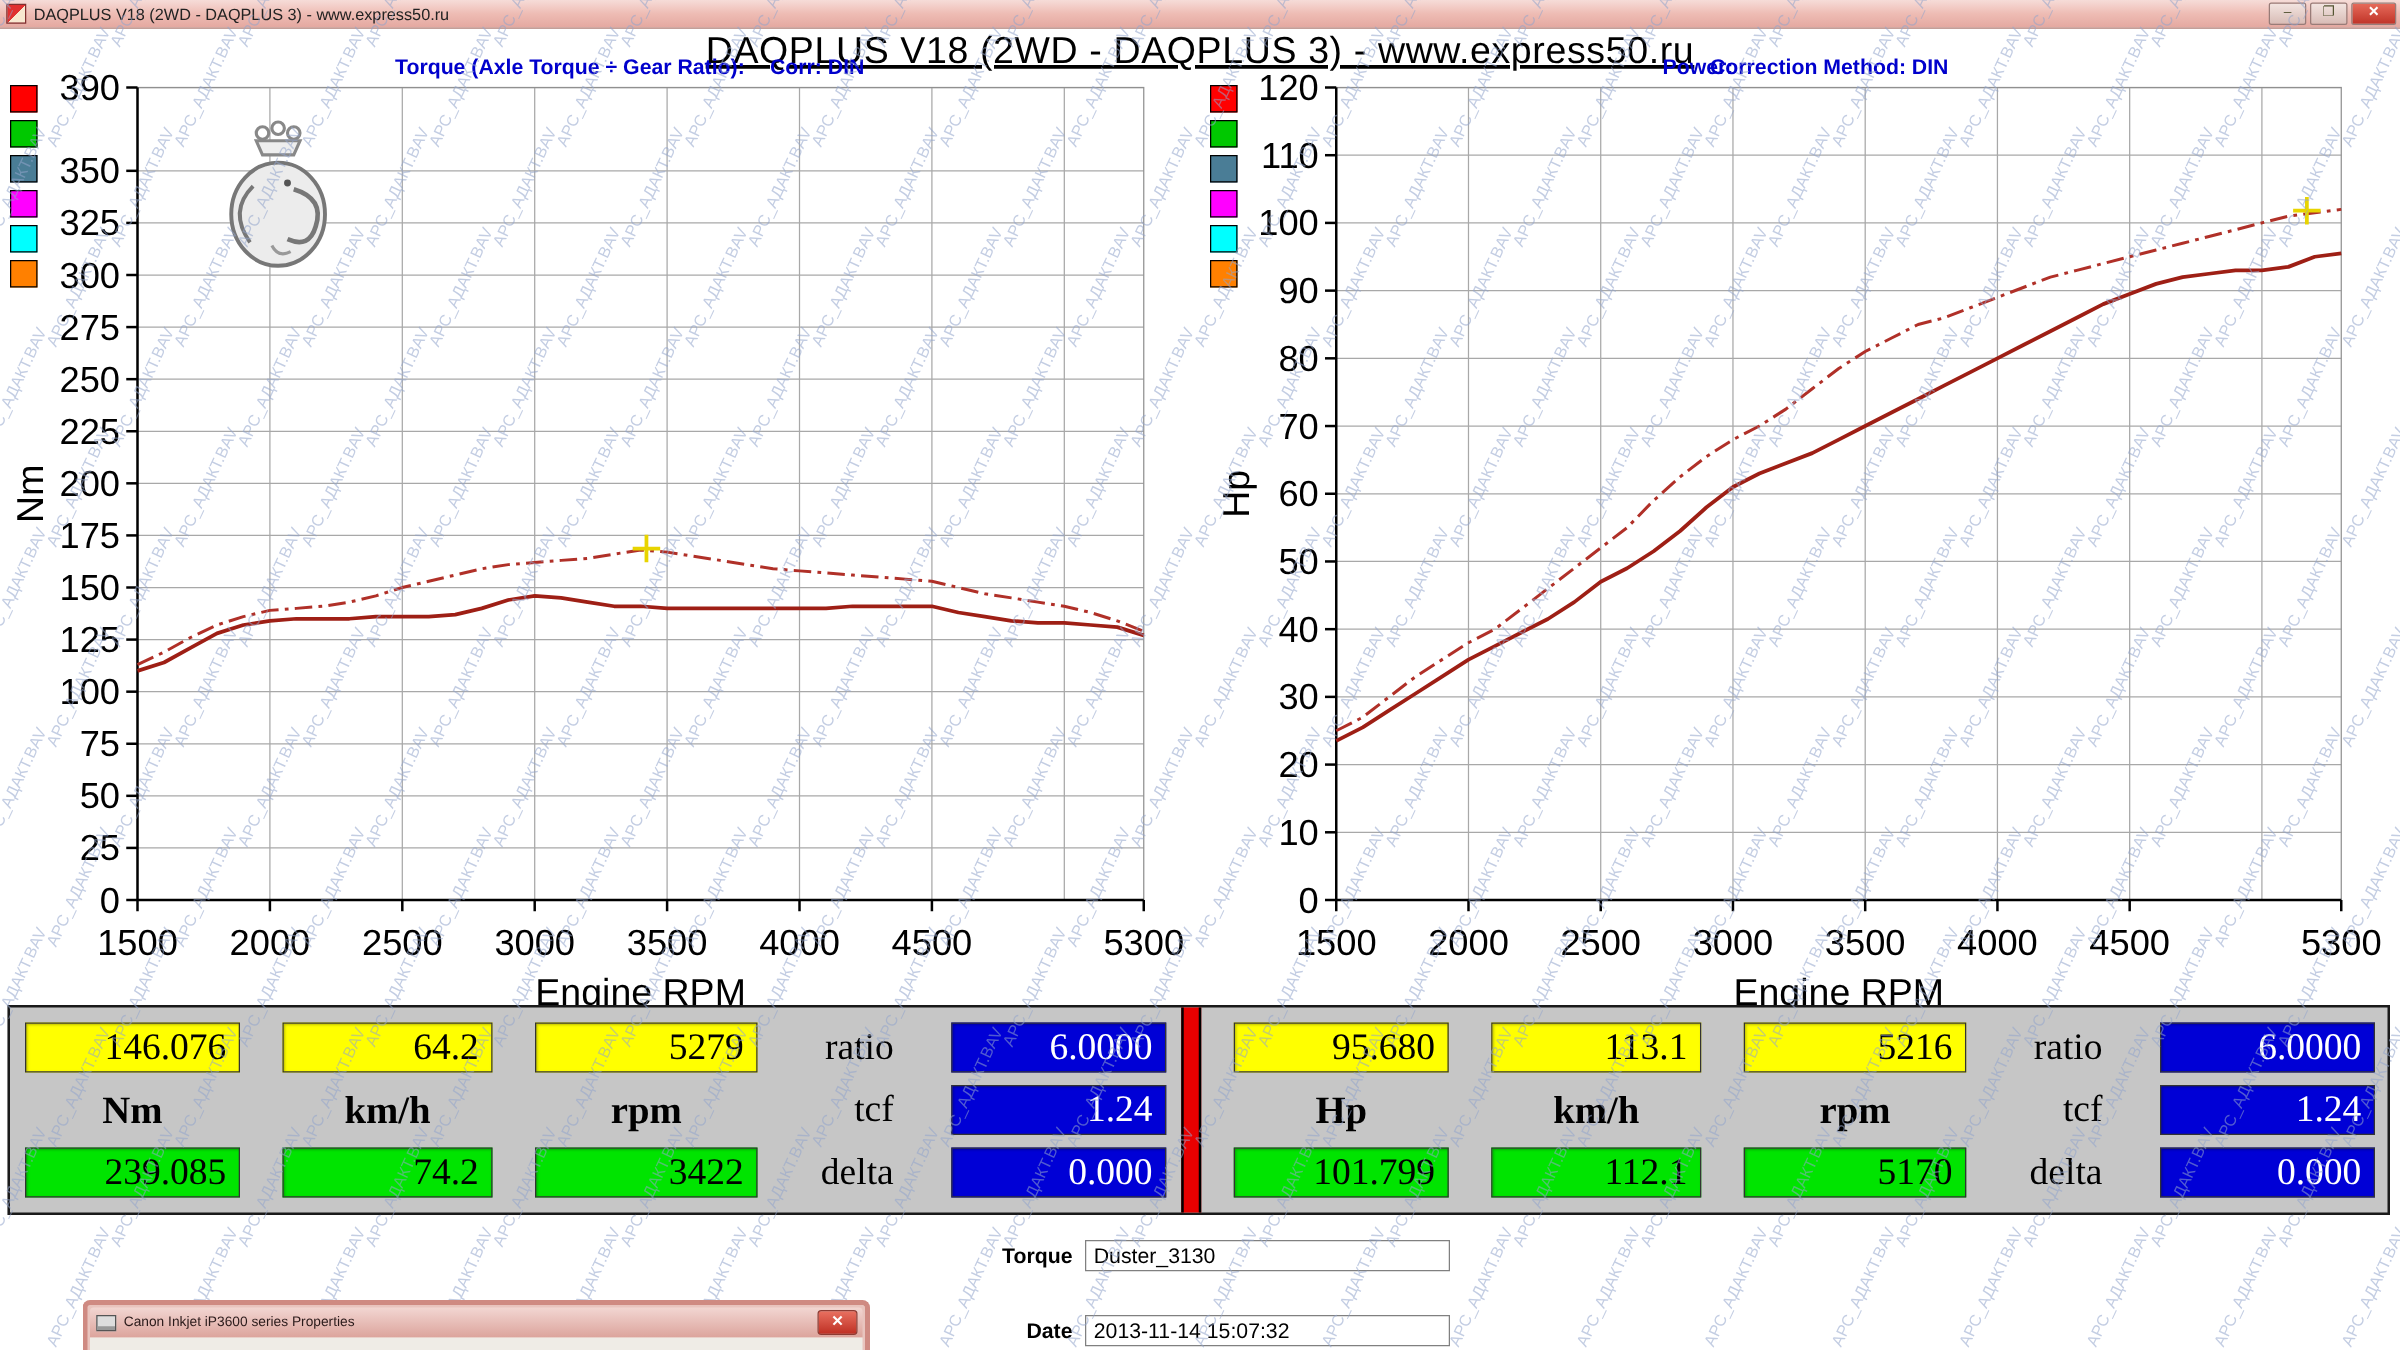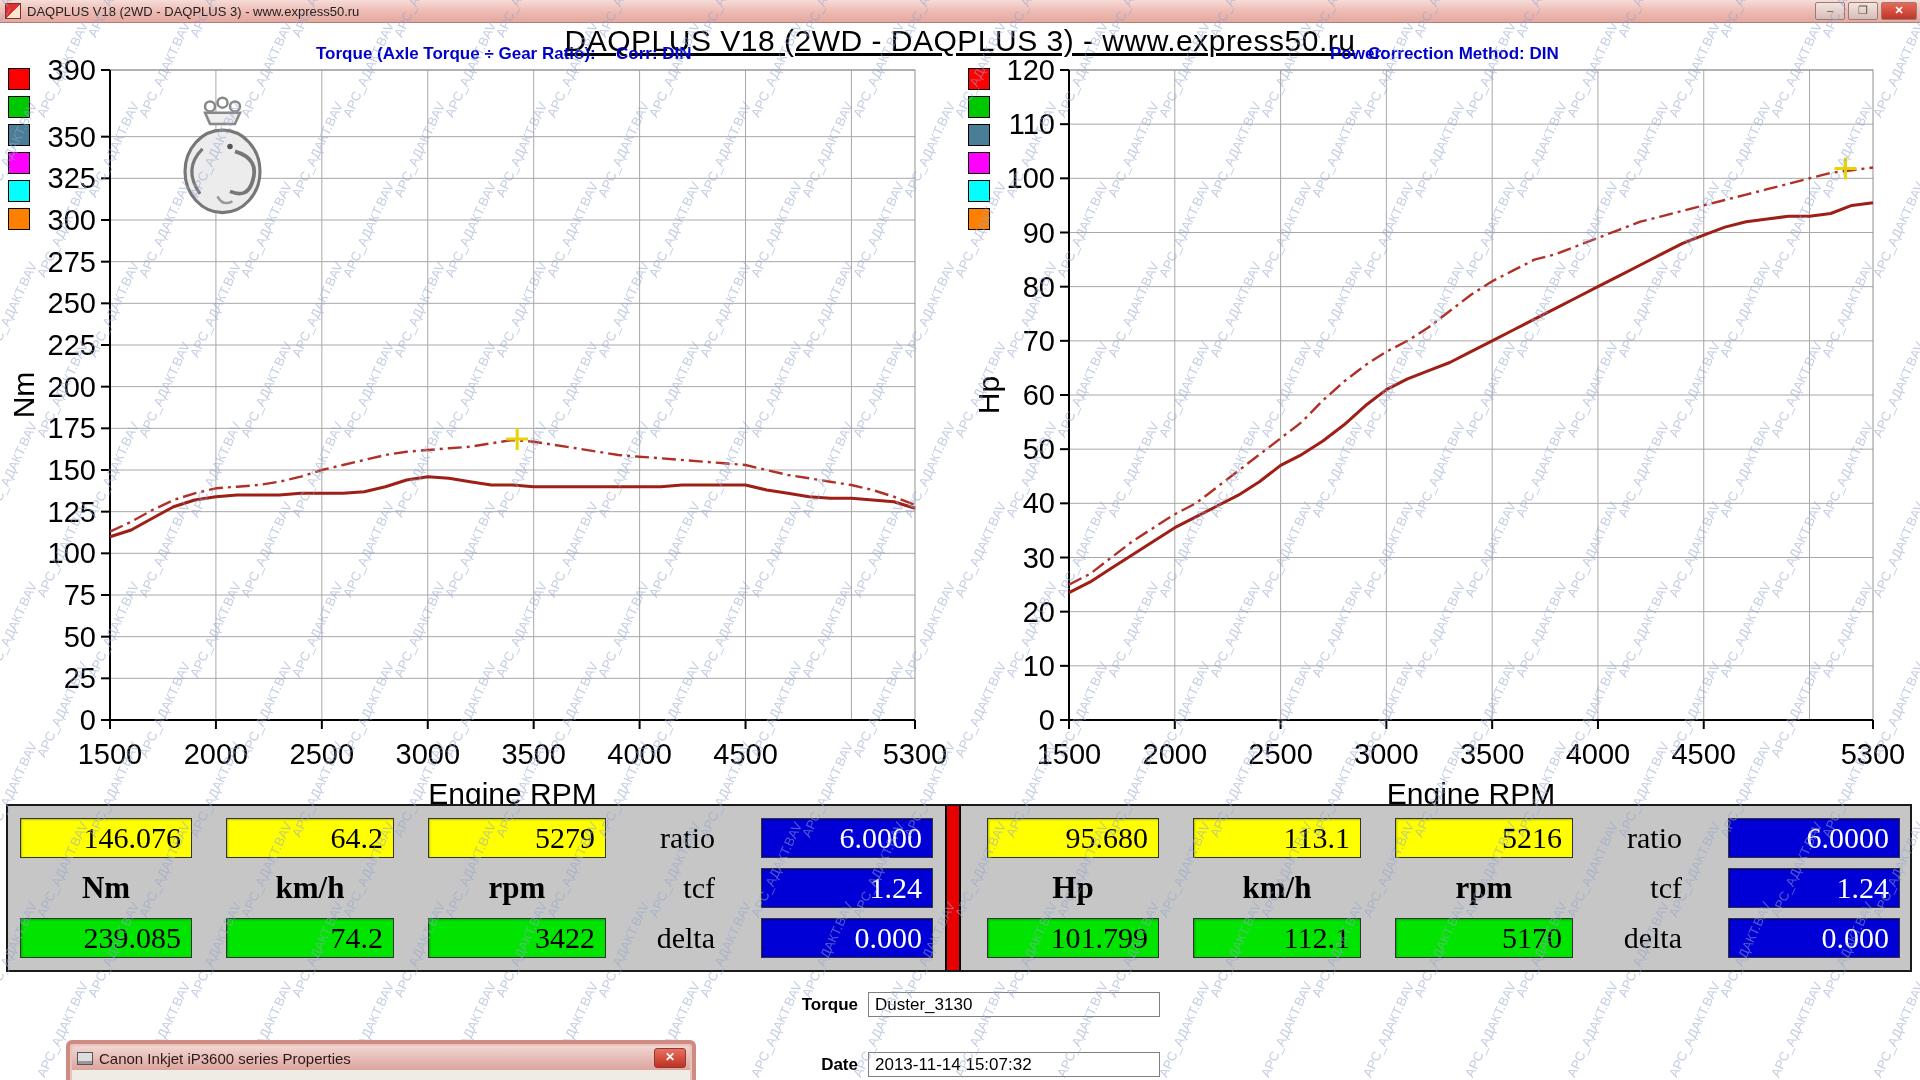--- a/index.html
+++ b/index.html
@@ -78,21 +78,21 @@
   #swoosh{position:absolute;left:0;top:0;}
 
   
   #dialog{position:absolute;left:66px;top:1040px;width:630px;height:60px;z-index:40;
     border:4px solid #cf8a82;border-bottom:none;border-radius:6px 6px 0 0;
     background:#e9c4be;padding:2px;box-sizing:border-box;}
   #dlg-titlebar{height:24px;display:flex;align-items:center;
     background:linear-gradient(180deg,#f2d6d2,#dca49c);border-radius:3px 3px 0 0;}
   #dlg-icon{width:14px;height:11px;margin:0 6px 0 5px;border:1px solid #555;background:#ddd;
     box-shadow:inset 0 -3px 0 #999;}
-  #dlg-title{flex:1;font-size:15px;color:#2a1a1a;white-space:nowrap;}
+  #dlg-title{flex:1;font-size:11px;color:#2a1a1a;white-space:nowrap;}
   #dlg-close{width:30px;height:18px;margin-right:4px;border:1px solid #8d3a32;border-radius:3px;
     background:linear-gradient(#e87060,#bf3024);color:#fff;font-size:12px;font-weight:bold;
     text-align:center;line-height:16px;}
   #dlg-body{height:26px;background:#efece6;}
 </style>
 </head>
 <body>
 
 <div id="page">
 

